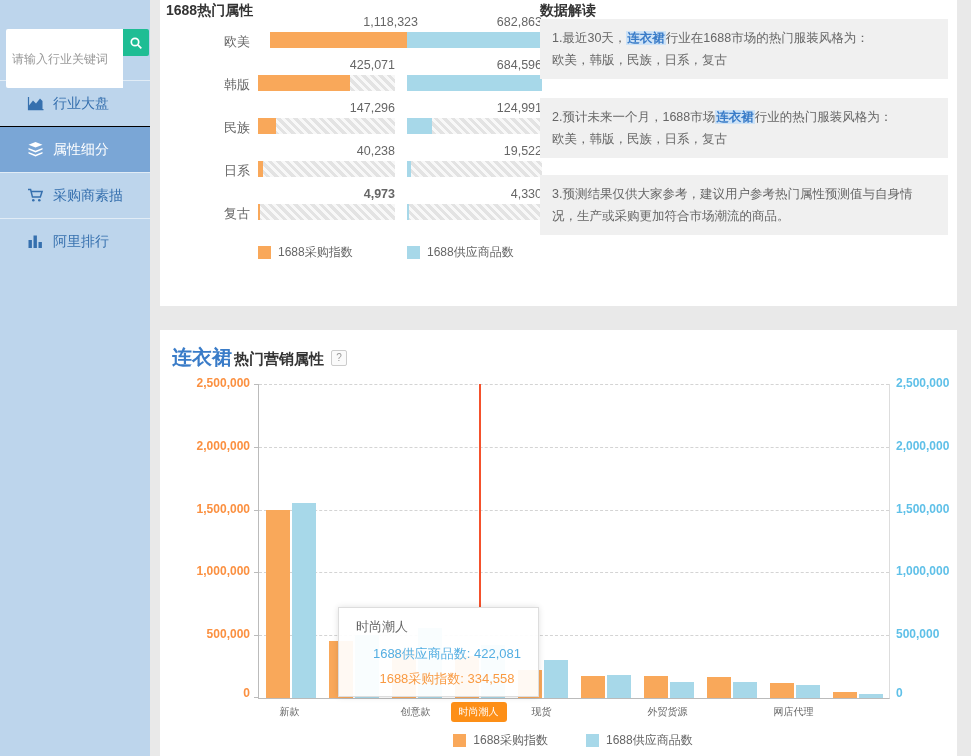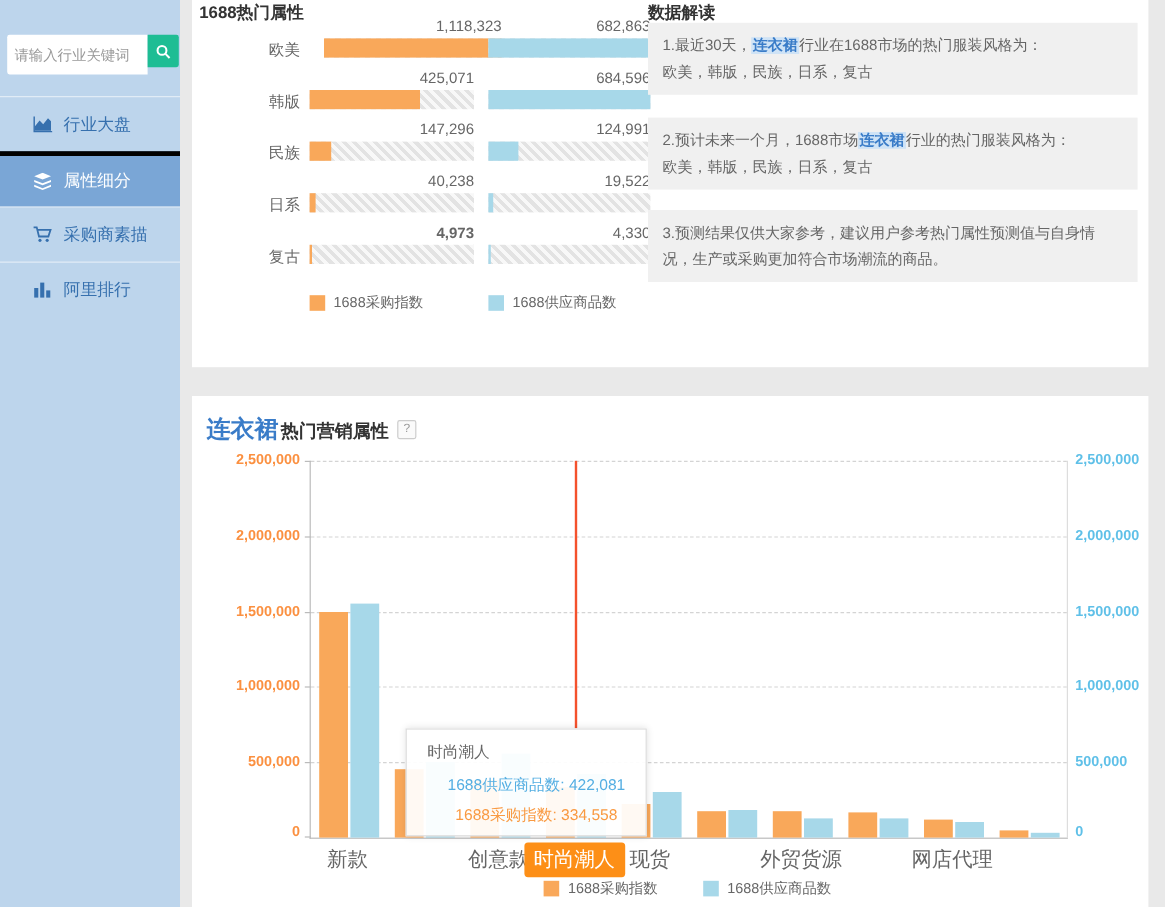--- a/index.html
+++ b/index.html
@@ -1,30 +1,30 @@
 <!DOCTYPE html>
 <html><head>
 <meta charset="utf-8">
 <style>
   html,body{margin:0;padding:0;}
   .screen{position:relative;width:971px;height:756px;overflow:hidden;background:#e9e9e9;
           font-family:"Liberation Sans",sans-serif;color:#666;}
   
   .sidebar{position:absolute;left:0;top:0;width:150px;height:756px;background:#bdd5ec;}
   .searchrow{position:absolute;left:6px;top:29px;width:138px;height:27px;display:flex;}
-  .searchrow input{flex:1;width:105px;border:0;outline:none;height:27px;padding:3px 6px;font-size:12px;
+  .searchrow input{flex:1;width:105px;border:0;outline:none;height:27px;padding:16px 6px;font-size:12px;
                    color:#666;background:#fff;border-radius:2px 0 0 2px;font-family:inherit;}
   .searchrow input::placeholder{color:#999;}
   .searchbtn{width:28px;height:27px;border:0;background:#1ebd94;border-radius:0 2px 2px 0;
              display:flex;align-items:center;justify-content:center;cursor:pointer;}
   .menu{position:absolute;left:0;top:80px;width:150px;}
   .mitem{height:46px;display:flex;align-items:center;gap:9px;padding-left:27px;box-sizing:border-box;
          color:#3670ae;font-size:14px;border-top:1px solid rgba(255,255,255,.55);cursor:pointer;}
   .mitem svg{flex:0 0 auto;}
-  .mitem.active{background:#7aa6d6;color:#fff;border-top:4px solid #000000;}
+  .mitem.active{background:#7aa6d6;color:#fff;border-top:1px solid #000000;}
   
   .panel{position:absolute;background:#fff;}
   .panel-top{left:160px;top:0;width:797px;height:306px;}
   .panel-bottom{left:160px;top:330px;width:797px;height:426px;}
   .sec-title{position:absolute;font-size:14px;font-weight:bold;color:#333;}
   
   .hrow{position:absolute;left:0;width:390px;height:43px;}
   .hlabel{position:absolute;left:0;width:90px;top:1px;text-align:right;font-size:13px;color:#666;}
   .htrack{position:absolute;top:0;height:16px;
           background:repeating-linear-gradient(45deg,#e3e3e3 0 3px,#f8f8f8 3px 6px);}
@@ -47,21 +47,21 @@
   .chart-wrap{position:absolute;left:0;top:54px;width:797px;height:314px;}
   .plot{position:absolute;left:98px;top:0;width:630px;height:314px;
         border-left:1px solid #bbb;border-bottom:1px solid #bbb;border-right:1px solid #ddd;}
   .gline{position:absolute;left:0;width:630px;height:0;border-top:1px dashed #d4d4d4;}
   .gtick{position:absolute;left:-5px;width:5px;height:0;border-top:1px solid #bbb;}
   .ylab{position:absolute;font-size:12px;font-weight:bold;width:88px;}
   .ylab.l{left:2px;text-align:right;color:#fb9040;}
   .ylab.r{left:736px;text-align:left;color:#5fc0e8;}
   .vbar{position:absolute;bottom:0;width:24px;}
   .vbar.p{background:#f9a85a;} .vbar.s{background:#a7d8e9;}
-  .xlab{position:absolute;top:321px;transform:translateX(-50%);font-size:17px;color:#666;white-space:nowrap;}
+  .xlab{position:absolute;top:321px;transform:translateX(-50%);font-size:10px;color:#666;white-space:nowrap;}
   .xlab.hl{background:#fd8f17;color:#fff;padding:3px 8px;border-radius:3px;top:318px;}
   .hoverline{position:absolute;top:0;width:2px;background:#f4512c;}
   .ctooltip{position:absolute;left:79px;top:223px;width:201px;height:90px;box-sizing:border-box;
             background:rgba(255,255,255,.93);border:1px solid #ddd;box-shadow:0 0 6px rgba(0,0,0,.12);
             padding:10px 0 0 17px;z-index:5;}
   .ctooltip .tt-title{font-size:13px;color:#666;margin-bottom:5px;}
   .ctooltip .tt-line{font-size:13px;line-height:25px;white-space:nowrap;text-align:center;}
   .tt-line.s{color:#54aee2;} .tt-line.p{color:#f99a42;}
   .bchart-legend{position:absolute;left:98px;top:402px;width:630px;display:flex;justify-content:center;gap:38px;}
 </style>

